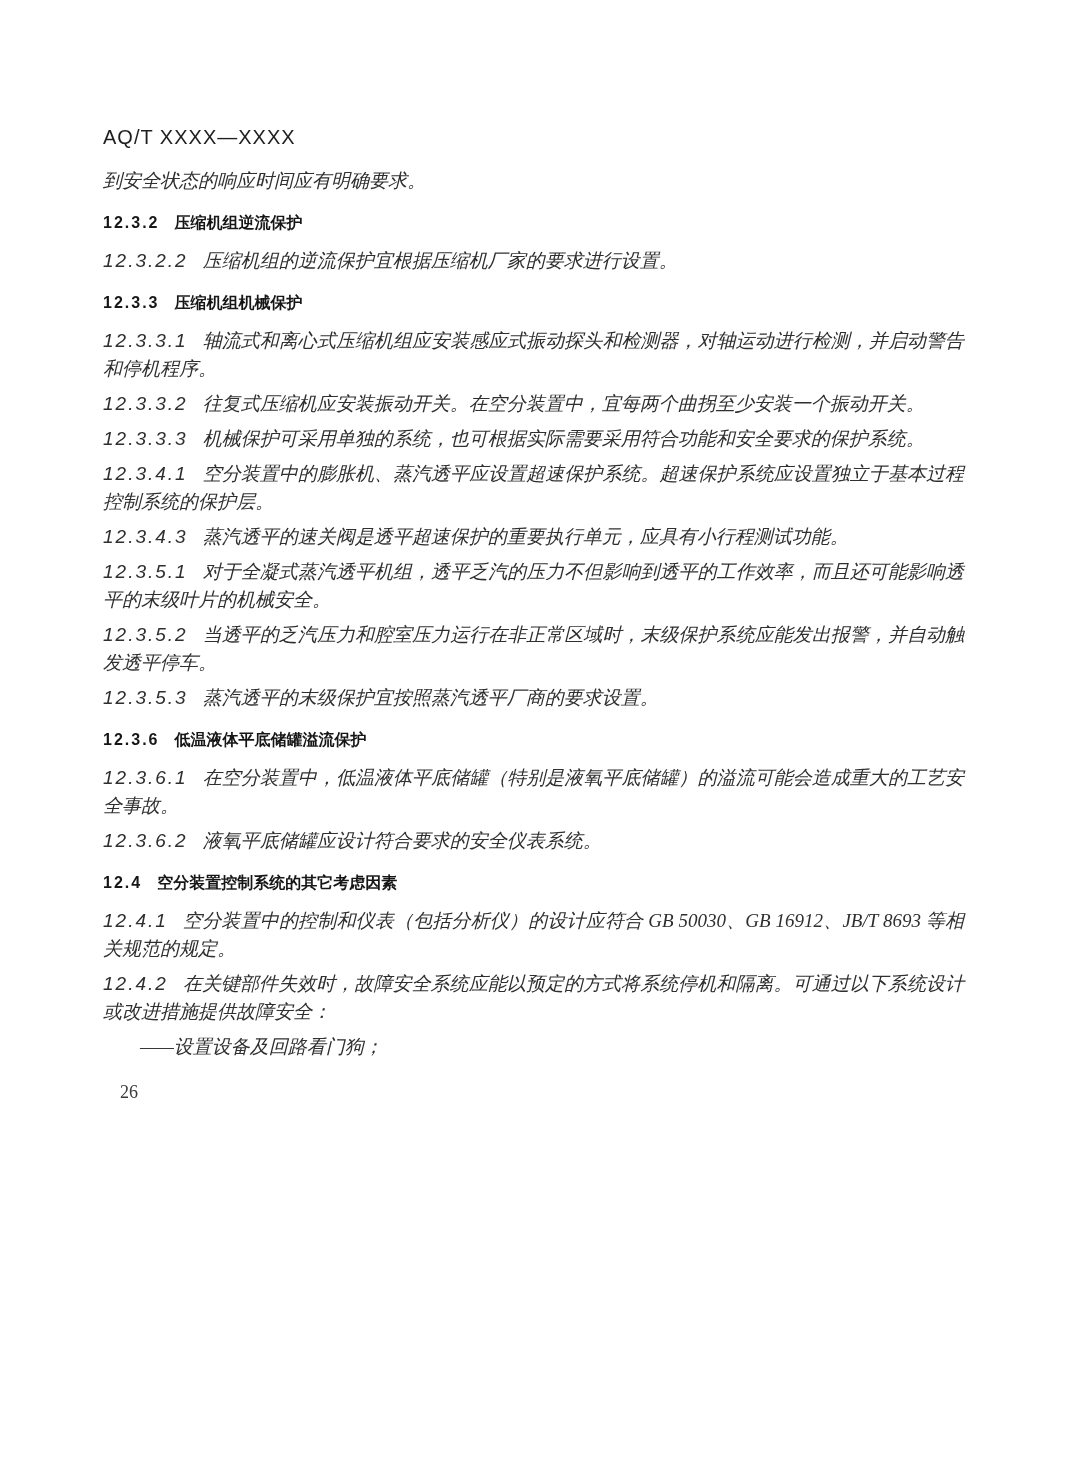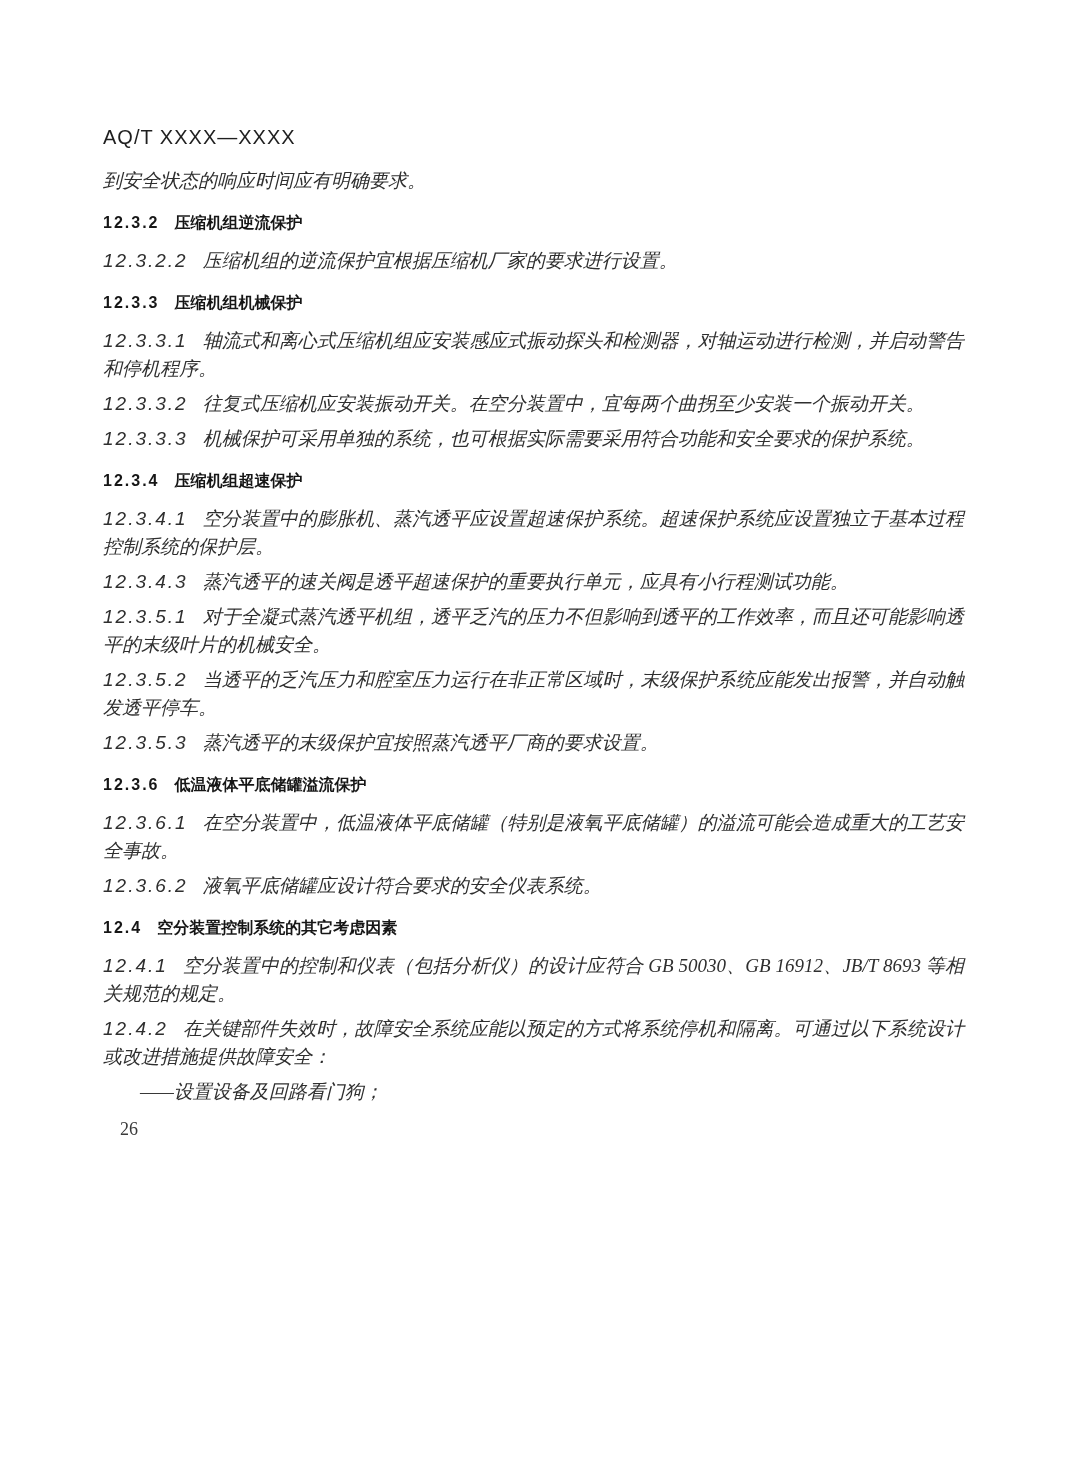--- a/index.html
+++ b/index.html
@@ -52,21 +52,21 @@
     line-height: 28px;
     margin: 14px 0 10px 0;
   }
   h3.clause .num {
     font-weight: 600;
   }
   p.dash-item {
     margin-left: 37px;
   }
   .page-footer {
-    margin-top: 12px;
+    margin-top: 20px;
     padding-left: 17px;
     font-family: "Liberation Serif", "DejaVu Serif", serif;
     font-size: 18px;
     color: #3a3a3a;
     line-height: 22px;
   }
 </style>
 </head>
 <body>
 
@@ -82,21 +82,20 @@
   <p class="body"><span class="num">12.3.2.2</span><span>压缩机组的逆流保护宜根据压缩机厂家的要求进行设置。</span></p>
 
   <h3 class="clause"><span class="num">12.3.3</span><span>压缩机组机械保护</span></h3>
 
   <p class="body"><span class="num">12.3.3.1</span><span>轴流式和离心式压缩机组应安装感应式振动探头和检测器，对轴运动进行检测，并启动警告和停机程序。</span></p>
 
   <p class="body"><span class="num">12.3.3.2</span><span>往复式压缩机应安装振动开关。在空分装置中，宜每两个曲拐至少安装一个振动开关。</span></p>
 
   <p class="body"><span class="num">12.3.3.3</span><span>机械保护可采用单独的系统，也可根据实际需要采用符合功能和安全要求的保护系统。</span></p>
 
-  <h3 class="clause"><span class="num">12.3.4</span><span>压缩机组超速保护</span></h3>
 
   <p class="body"><span class="num">12.3.4.1</span><span>空分装置中的膨胀机、蒸汽透平应设置超速保护系统。超速保护系统应设置独立于基本过程控制系统的保护层。</span></p>
 
 
   <p class="body"><span class="num">12.3.4.3</span><span>蒸汽透平的速关阀是透平超速保护的重要执行单元，应具有小行程测试功能。</span></p>
 
 
   <p class="body"><span class="num">12.3.5.1</span><span>对于全凝式蒸汽透平机组，透平乏汽的压力不但影响到透平的工作效率，而且还可能影响透平的末级叶片的机械安全。</span></p>
 
   <p class="body"><span class="num">12.3.5.2</span><span>当透平的乏汽压力和腔室压力运行在非正常区域时，末级保护系统应能发出报警，并自动触发透平停车。</span></p>

